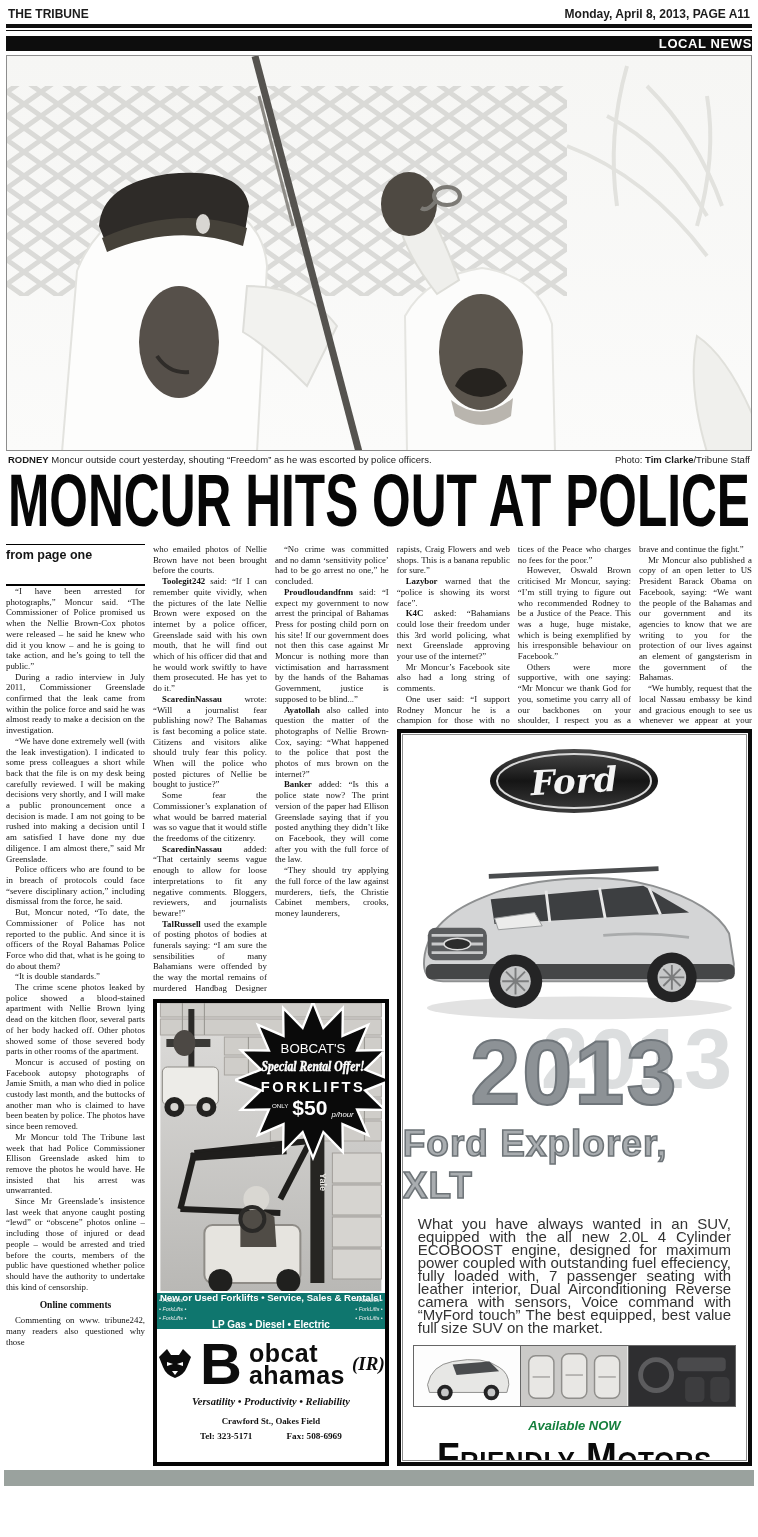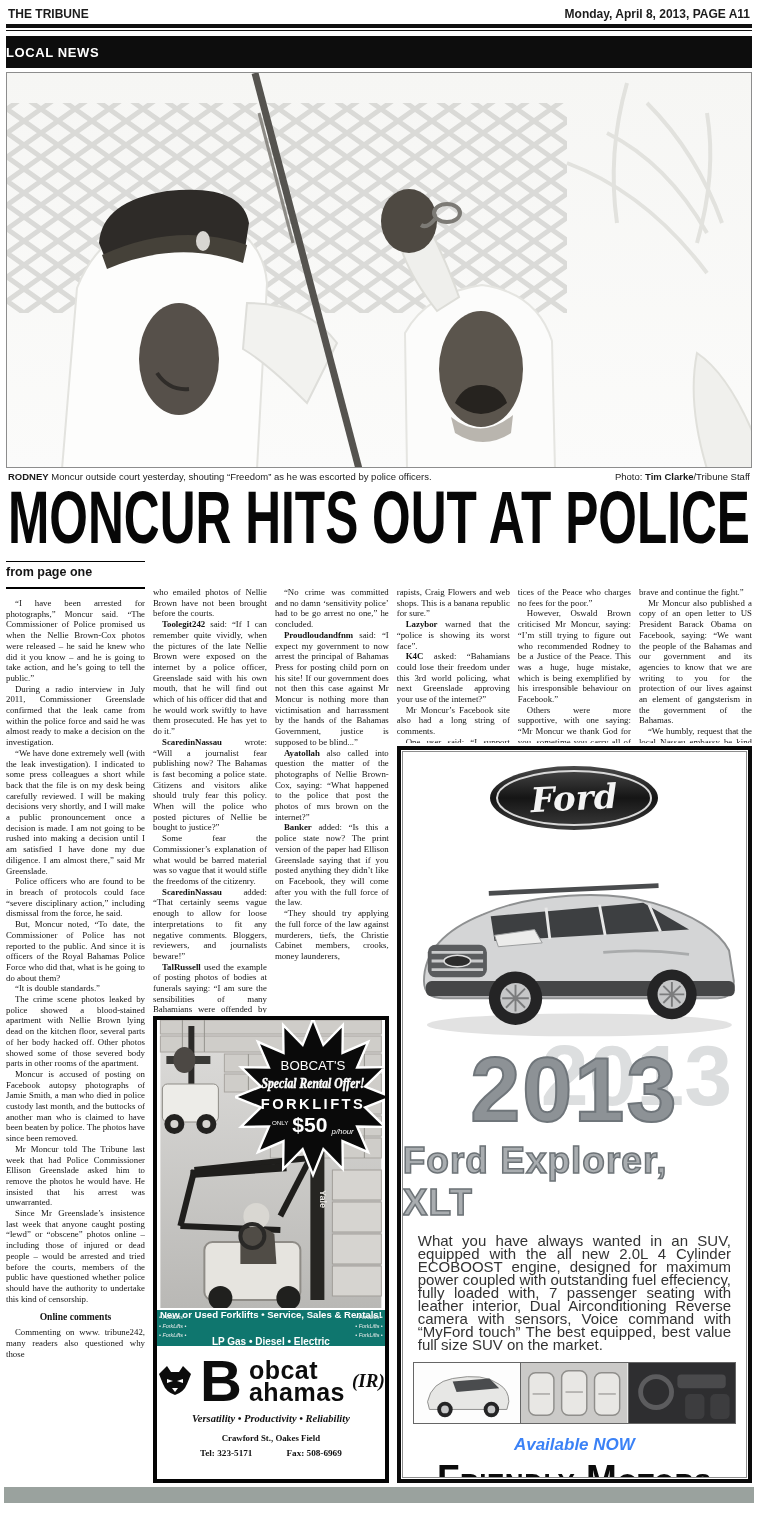--- a/index.html
+++ b/index.html
@@ -3,41 +3,41 @@
 <meta charset="utf-8">
 <style>
   * { box-sizing: border-box; margin: 0; padding: 0; }
   body { background: #e9e9e9; font-family: "Liberation Serif", serif; }
   .page { position: relative; width: 758px; height: 1537px; margin: 0 auto; background: #fff; overflow: hidden; }
 
   
   .masthead { display: flex; justify-content: space-between; align-items: flex-end; padding: 7px 8px 3px; font-family: "Liberation Sans", sans-serif; font-size: 12px; font-weight: bold; color: #1c1c1c; }
   .rule-thick { height: 4px; background: #101010; margin: 0 6px; }
   .rule-thin  { height: 1px; background: #101010; margin: 2px 6px 0; }
-  .section-banner { margin: 5px 6px 4px; height: 32px; background: #0d0d0d; color: #fff; font-family: "Liberation Sans", sans-serif; font-weight: bold; font-size: 13px; letter-spacing: .6px; display: flex; align-items: center; justify-content: flex-start; }
+  .section-banner { margin: 5px 6px 4px; height: 15px; background: #0d0d0d; color: #fff; font-family: "Liberation Sans", sans-serif; font-weight: bold; font-size: 13px; letter-spacing: .6px; display: flex; align-items: center; justify-content: flex-end; }
 
   
   .lead-photo { margin: 0 6px; height: 396px; border: 1px solid #8d8d8d; background: #f7f7f6; overflow: hidden; }
   .caption-row { display: flex; justify-content: space-between; margin: 3px 8px 0; font-family: "Liberation Sans", sans-serif; font-size: 9.5px; color: #1b1b1b; align-items: center; }
   .caption-row b { font-weight: bold; }
 
   
   .headline-wrap { margin: 6px 6px 0; }
 
   
   .article-body { display: flex; gap: 8px; margin: 7px 6px 0; height: 922px; color: #141414; }
   .colgroup { display: flex; flex-direction: column; }
   .col1 { flex: 0 0 139px; }
   .g23 { flex: 0 0 229px; }
   .g456 { flex: 1; }
   .textrow { display: flex; gap: 8px; overflow: hidden; }
   .g23 .textrow { height: 452px; }
   .g456 .textrow { height: 182px; }
-  .textcol { flex: 1; overflow: hidden; margin-top: 26px; }
-  .kicker { font-family: "Liberation Sans", sans-serif; font-weight: bold; font-size: 12.5px; border-top: 1px solid #000; border-bottom: 2px solid #000; padding: 3px 0 8px; margin-bottom: 9px; }
+  .textcol { flex: 1; overflow: hidden; }
+  .kicker { font-family: "Liberation Sans", sans-serif; font-weight: bold; font-size: 12.5px; border-top: 1px solid #000; border-bottom: 2px solid #000; padding: 3px 0 22px; }
   .colpars { overflow: hidden; height: 880px; }
   .article-body p { font-size: 8.8px; line-height: 10.7px; text-align: justify; text-indent: 9px; }
   .article-body p.noindent { text-indent: 0; }
   .article-body p b { font-weight: bold; }
   .article-body .subhead { text-align: center; font-weight: bold; font-size: 9.6px; margin: 7px 0 5px; }
 
   
   .bobcat-ad { flex: 1; margin-top: 3px; border: 4px solid #050505; position: relative; background: #fff; overflow: hidden; }
   .bobcat-photo { display: block; width: 100%; height: 288px; }
   .starburst { position: absolute; top: -4px; right: -6px; width: 156px; height: 162px; }
@@ -59,21 +59,21 @@
   .ford-inner { position: absolute; inset: 1px; border: 1px solid #8e8e8e; overflow: hidden; }
   .ford-logo-wrap { display: flex; justify-content: center; margin-top: 12px; }
   .suv-wrap { display: flex; justify-content: center; margin-top: 4px; }
   .year-block { position: relative; height: 96px; margin-top: 2px; text-align: center; font-family: "Liberation Sans", sans-serif; }
   .year-ghost { position: absolute; top: -16px; right: 14px; font-size: 86px; font-weight: bold; color: #dcdedf; line-height: 1; }
   .year-main { position: relative; font-size: 90px; font-weight: bold; line-height: .95; color: #8d9296; -webkit-text-stroke: 2px #6f757a; letter-spacing: 2px; }
   .model-line { font-family: "Liberation Sans", sans-serif; font-weight: bold; font-size: 37px; color: #a9adb0; -webkit-text-stroke: 1.5px #6d7377; margin-top: -4px; letter-spacing: 1px; }
   .ford-copy { margin: 10px 15px 0; font-family: "Liberation Sans", sans-serif; font-size: 15px; line-height: 13px; text-align: justify; color: #333; }
   .thumbs { display: flex; gap: 1px; background: #666; border: 1px solid #666; margin: 11px 10px 0; height: 62px; }
   .thumbs svg { flex: 1; display: block; background: #fff; }
-  .avail { text-align: center; font-family: "Liberation Sans", sans-serif; font-weight: bold; font-style: italic; font-size: 17px; margin-top: 11px; color: #3b82f6; }
+  .avail { text-align: center; font-family: "Liberation Sans", sans-serif; font-weight: bold; font-style: italic; font-size: 13px; margin-top: 11px; color: #15803d; }
   .dealer { text-align: center; font-family: "Liberation Sans", sans-serif; font-variant: small-caps; font-weight: bold; font-size: 37px; line-height: 1; margin-top: 7px; color: #0b0b0b; letter-spacing: .5px; transform: scaleY(1.08); }
 
   .bottom-bar { margin: 4px 4px 0; height: 16px; }
 </style>
 </head>
 <body>
 
 <div class="page">
 
   <div class="masthead">

